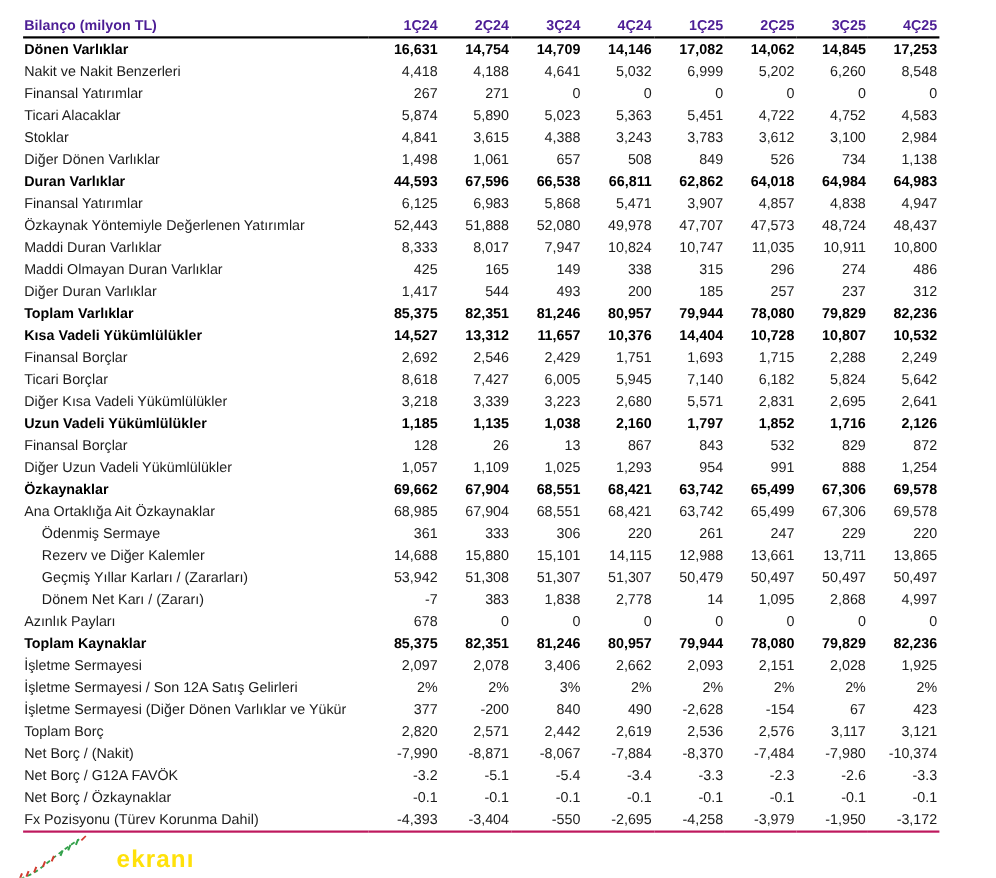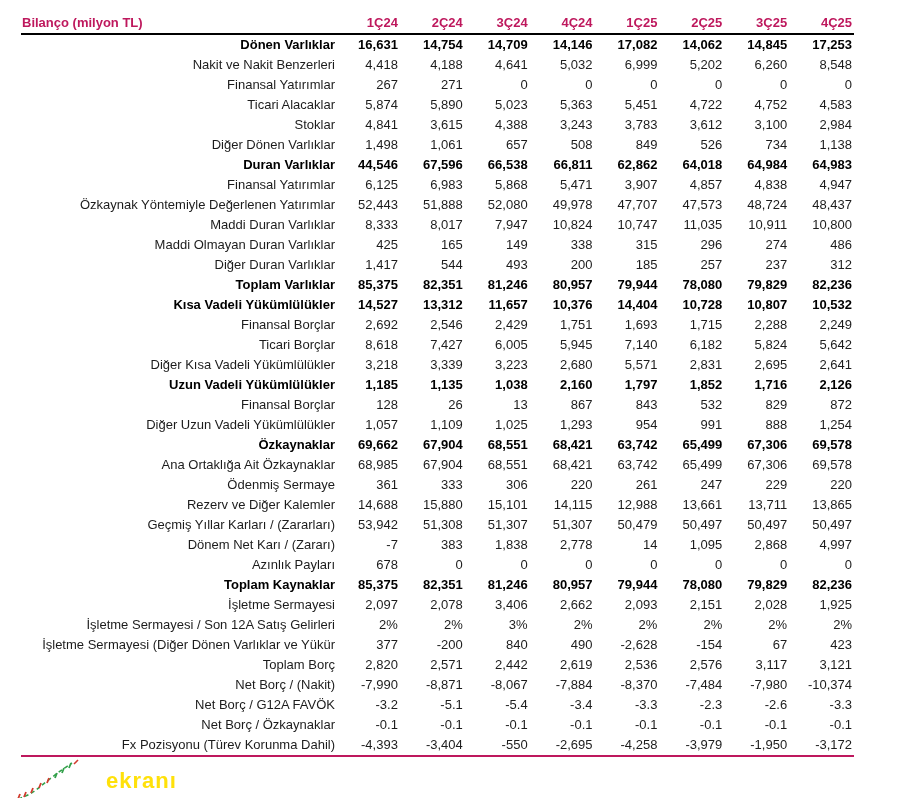--- a/index.html
+++ b/index.html
@@ -21,30 +21,30 @@
     border-collapse: collapse;
     table-layout: fixed;
     width: 833px;
     font-size: 13px;
     color: #1c1c1c;
   }
   table.bs col.c-label { width: 314px; }
   table.bs col.c-num   { width: 64.875px; }
   thead th {
     font-weight: bold;
-    color: #be185d;
+    color: #4c1d95;
     height: 22px;
     border-bottom: 2px solid #000;
     vertical-align: middle;
     white-space: nowrap;
   }
   thead th.label { text-align: left; padding-left: 1px; }
   tbody tr { height: 20px; }
   td, th { padding: 0; line-height: 20px; white-space: nowrap; overflow: hidden; }
-  td.label { text-align: right; padding-left: 1px; }
+  td.label { text-align: left; padding-left: 1px; }
   td.label.indent { padding-left: 17px; }
   td.num, th.num { text-align: right; padding-right: 2px; }
   tr.bold td { font-weight: bold; color: #000; }
   tbody tr:last-child td { border-bottom: 2px solid #be185d; }
 
   .watermark {
     position: absolute;
     left: 10px;
     top: 748px;
     width: 220px;
@@ -158,21 +158,21 @@
           <td class="num">1,061</td>
           <td class="num">657</td>
           <td class="num">508</td>
           <td class="num">849</td>
           <td class="num">526</td>
           <td class="num">734</td>
           <td class="num">1,138</td>
         </tr>
         <tr class="bold">
           <td class="label">Duran Varlıklar</td>
-          <td class="num">44,546</td>
+          <td class="num">44,593</td>
           <td class="num">67,596</td>
           <td class="num">66,538</td>
           <td class="num">66,811</td>
           <td class="num">62,862</td>
           <td class="num">64,018</td>
           <td class="num">64,984</td>
           <td class="num">64,983</td>
         </tr>
         <tr>
           <td class="label">Finansal Yatırımlar</td>

